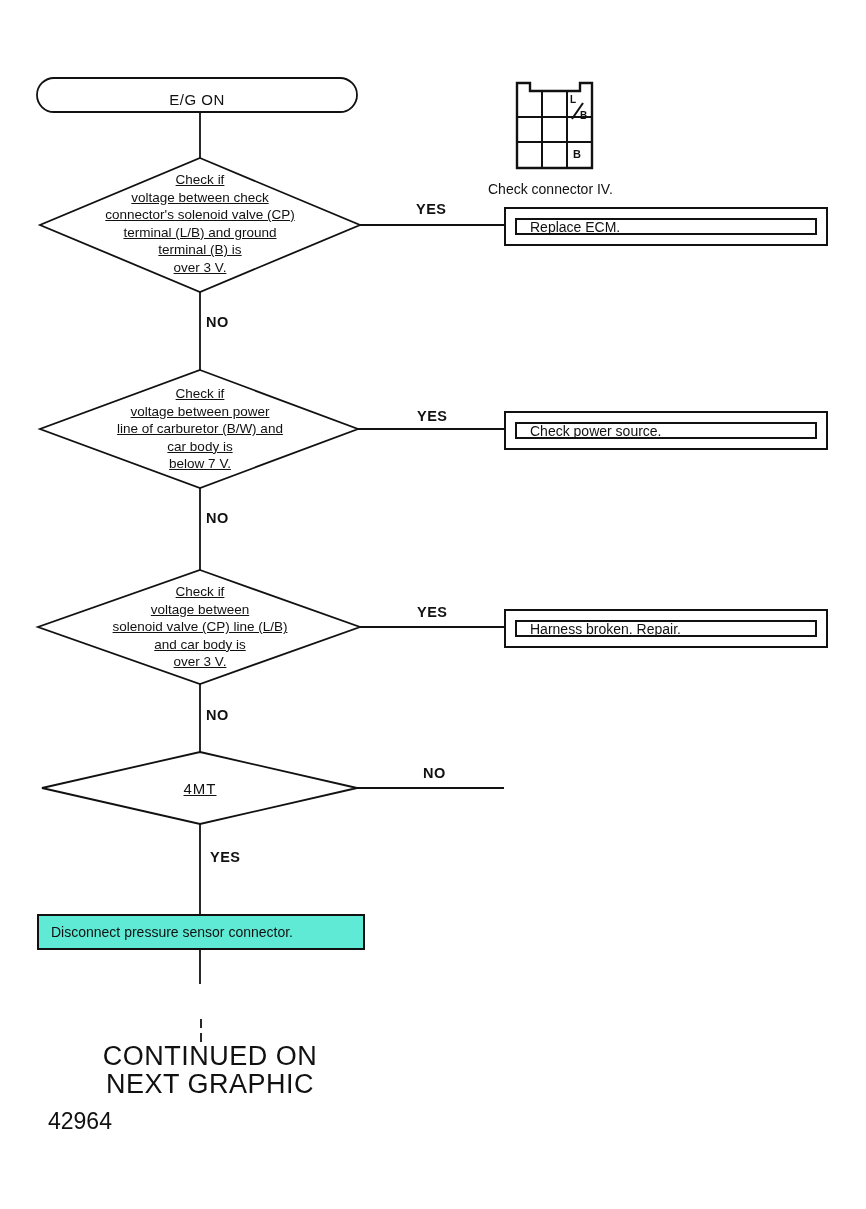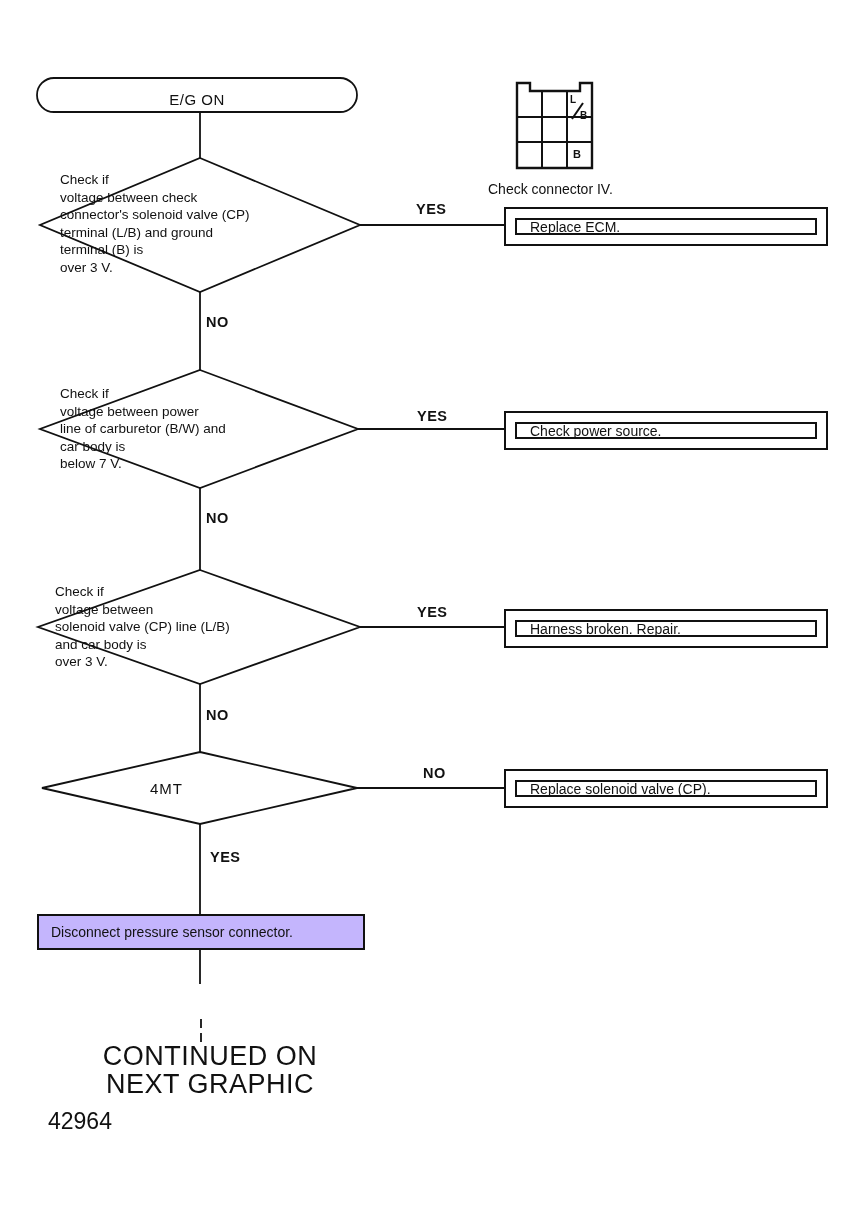--- a/index.html
+++ b/index.html
@@ -17,21 +17,21 @@
 
   .txt { position:absolute; }
   .multiline { white-space:pre-line; }
 
   .start-label {
     left:37px; top:78px; width:320px; height:42px;
     display:flex; align-items:center; justify-content:center;
     font-size:15px; letter-spacing:0.5px;
   }
   .diamond-text {
-    text-align:left; font-size:13.5px; line-height:17.6px;
+    text-align:center; font-size:13.5px; line-height:17.6px;text-decoration:underline;
   }
   .d1 { left:60px;  top:171px; width:280px; }
   .d2 { left:60px;  top:385px; width:280px; }
   .d3 { left:55px;  top:583px; width:290px; }
   .d4 { left:150px; top:780px; width:100px; font-size:15px; letter-spacing:1px; }
 
   .branch {
     font-size:14.5px; font-weight:bold; letter-spacing:0.5px;
   }
   .yes1 { left:416px; top:201px; }
@@ -51,21 +51,21 @@
     border:2px solid #111; width:100%; height:100%; box-sizing:border-box;
     display:flex; align-items:center; padding-left:13px; font-size:14px;
   }
   .rb1 { top:207px; }
   .rb2 { top:411px; }
   .rb3 { top:609px;text-align:center; }
   .rb4 { top:769px; }
 
   .pbox {
     position:absolute; left:37px; width:328px; box-sizing:border-box;
-    border:2px solid #111; background:#c4b5fd;
+    border:2px solid #111; background:#5eead4;
     display:flex; align-items:center; padding-left:12px; font-size:14px;
   }
   .pb1 { top:914px; height:36px; }
   .pb2 { top:984px; height:34px; }
 
   .conn-caption { left:488px; top:181px; font-size:14px;text-align:center; }
   .pin { font-size:10px; font-weight:bold; }
   .pin-l  { left:570px; top:94px;  }
   .pin-tb { left:580px; top:110px; }
   .pin-b  { left:573px; top:148px; font-size:11px; }
@@ -138,23 +138,20 @@
 
   <div class="rbox rb1">
     <div class="rbox-inner multiline">Replace ECM.</div>
   </div>
   <div class="rbox rb2">
     <div class="rbox-inner multiline">Check power source.</div>
   </div>
   <div class="rbox rb3">
     <div class="rbox-inner multiline">Harness broken.  Repair.</div>
   </div>
-  <div class="rbox rb4">
-    <div class="rbox-inner multiline">Replace solenoid valve (CP).</div>
-  </div>
 
   <div class="pbox pb1">Disconnect pressure sensor connector.</div>
 
   <div class="txt conn-caption">Check connector IV.</div>
   <div class="txt pin pin-l">L</div>
   <div class="txt pin pin-tb">B</div>
   <div class="txt pin pin-b">B</div>
 
   <div class="txt continued multiline">CONTINUED ON
 NEXT GRAPHIC</div>

